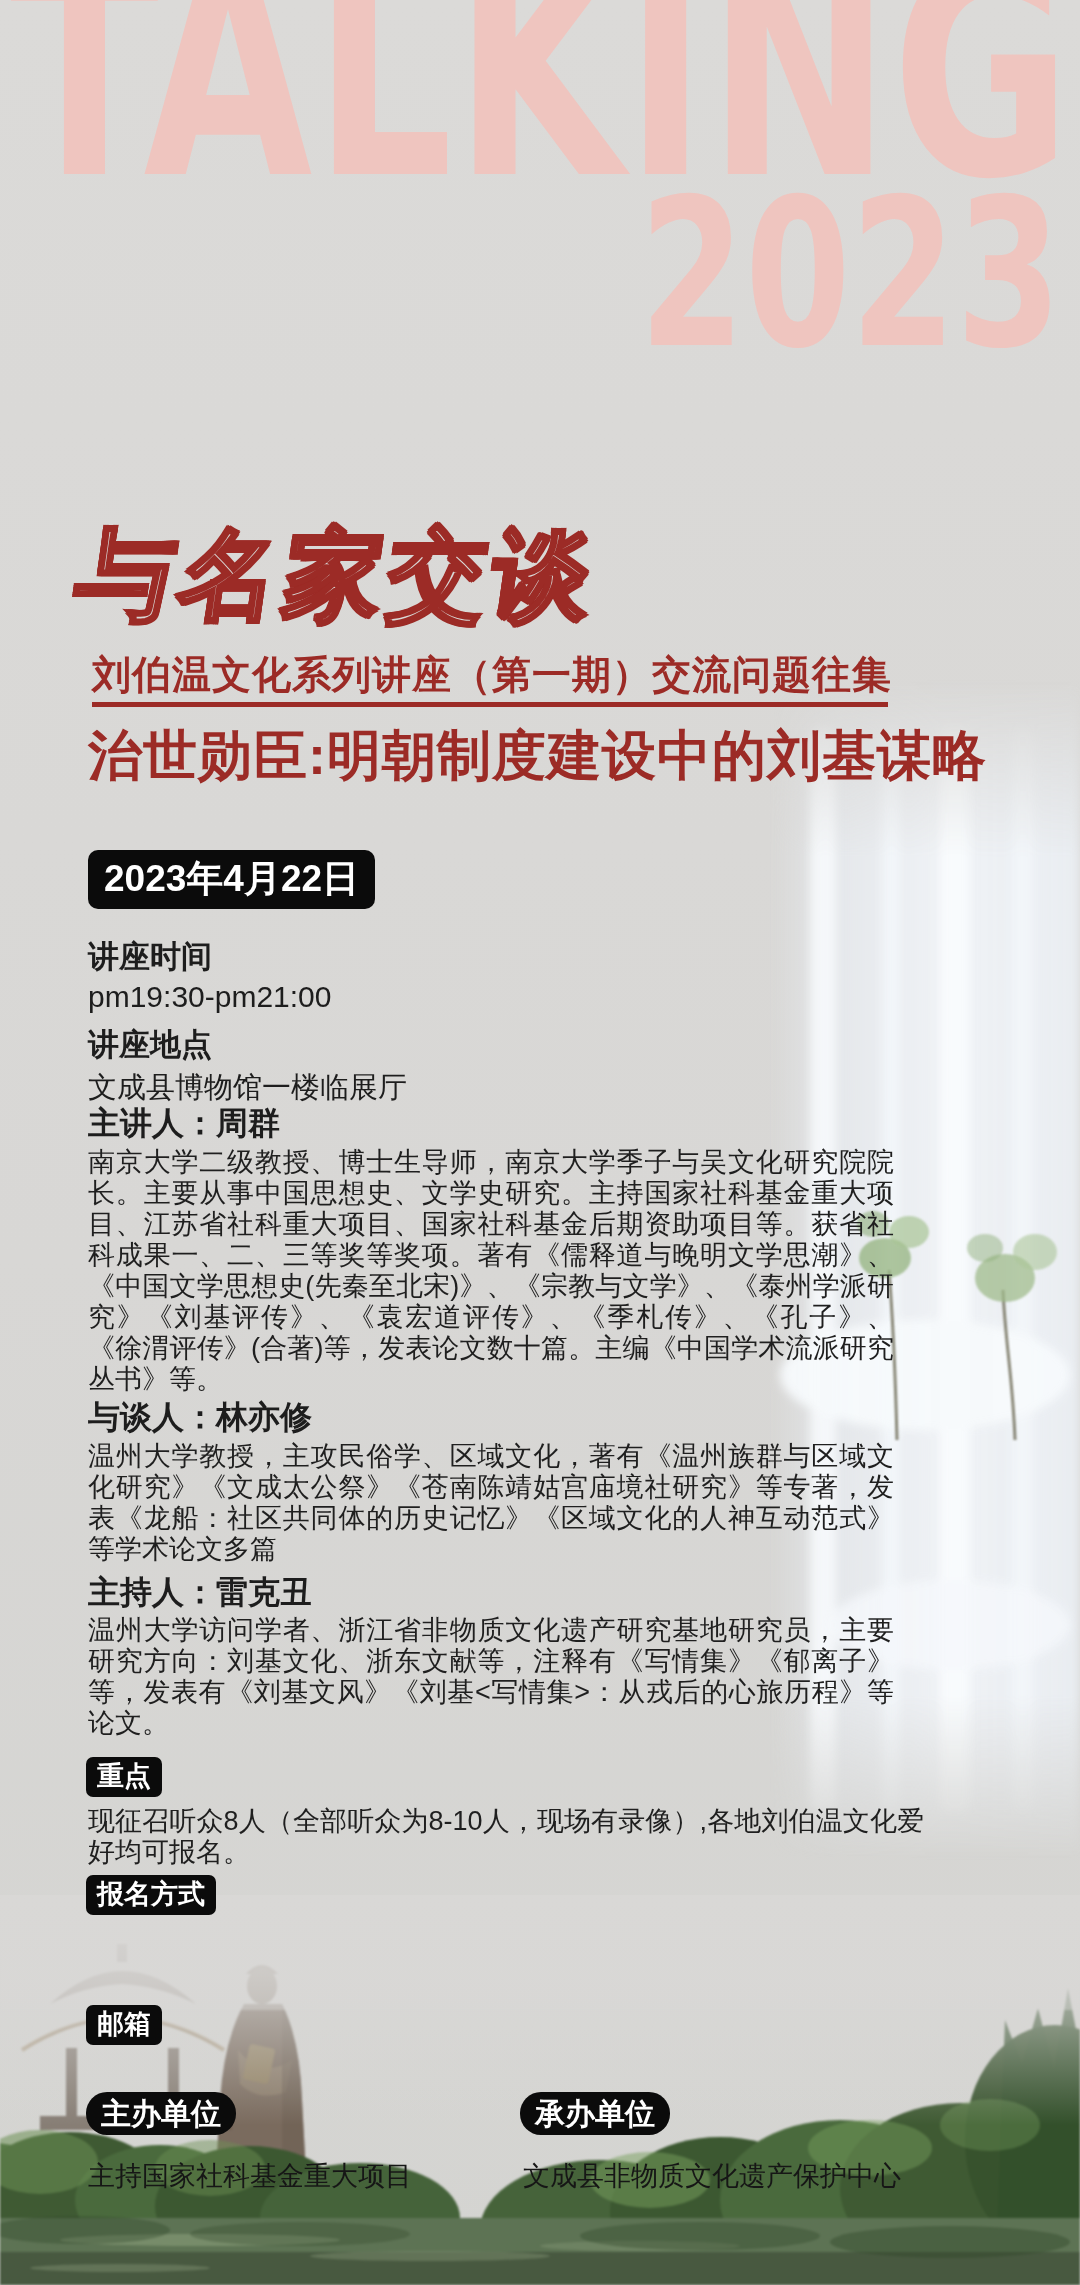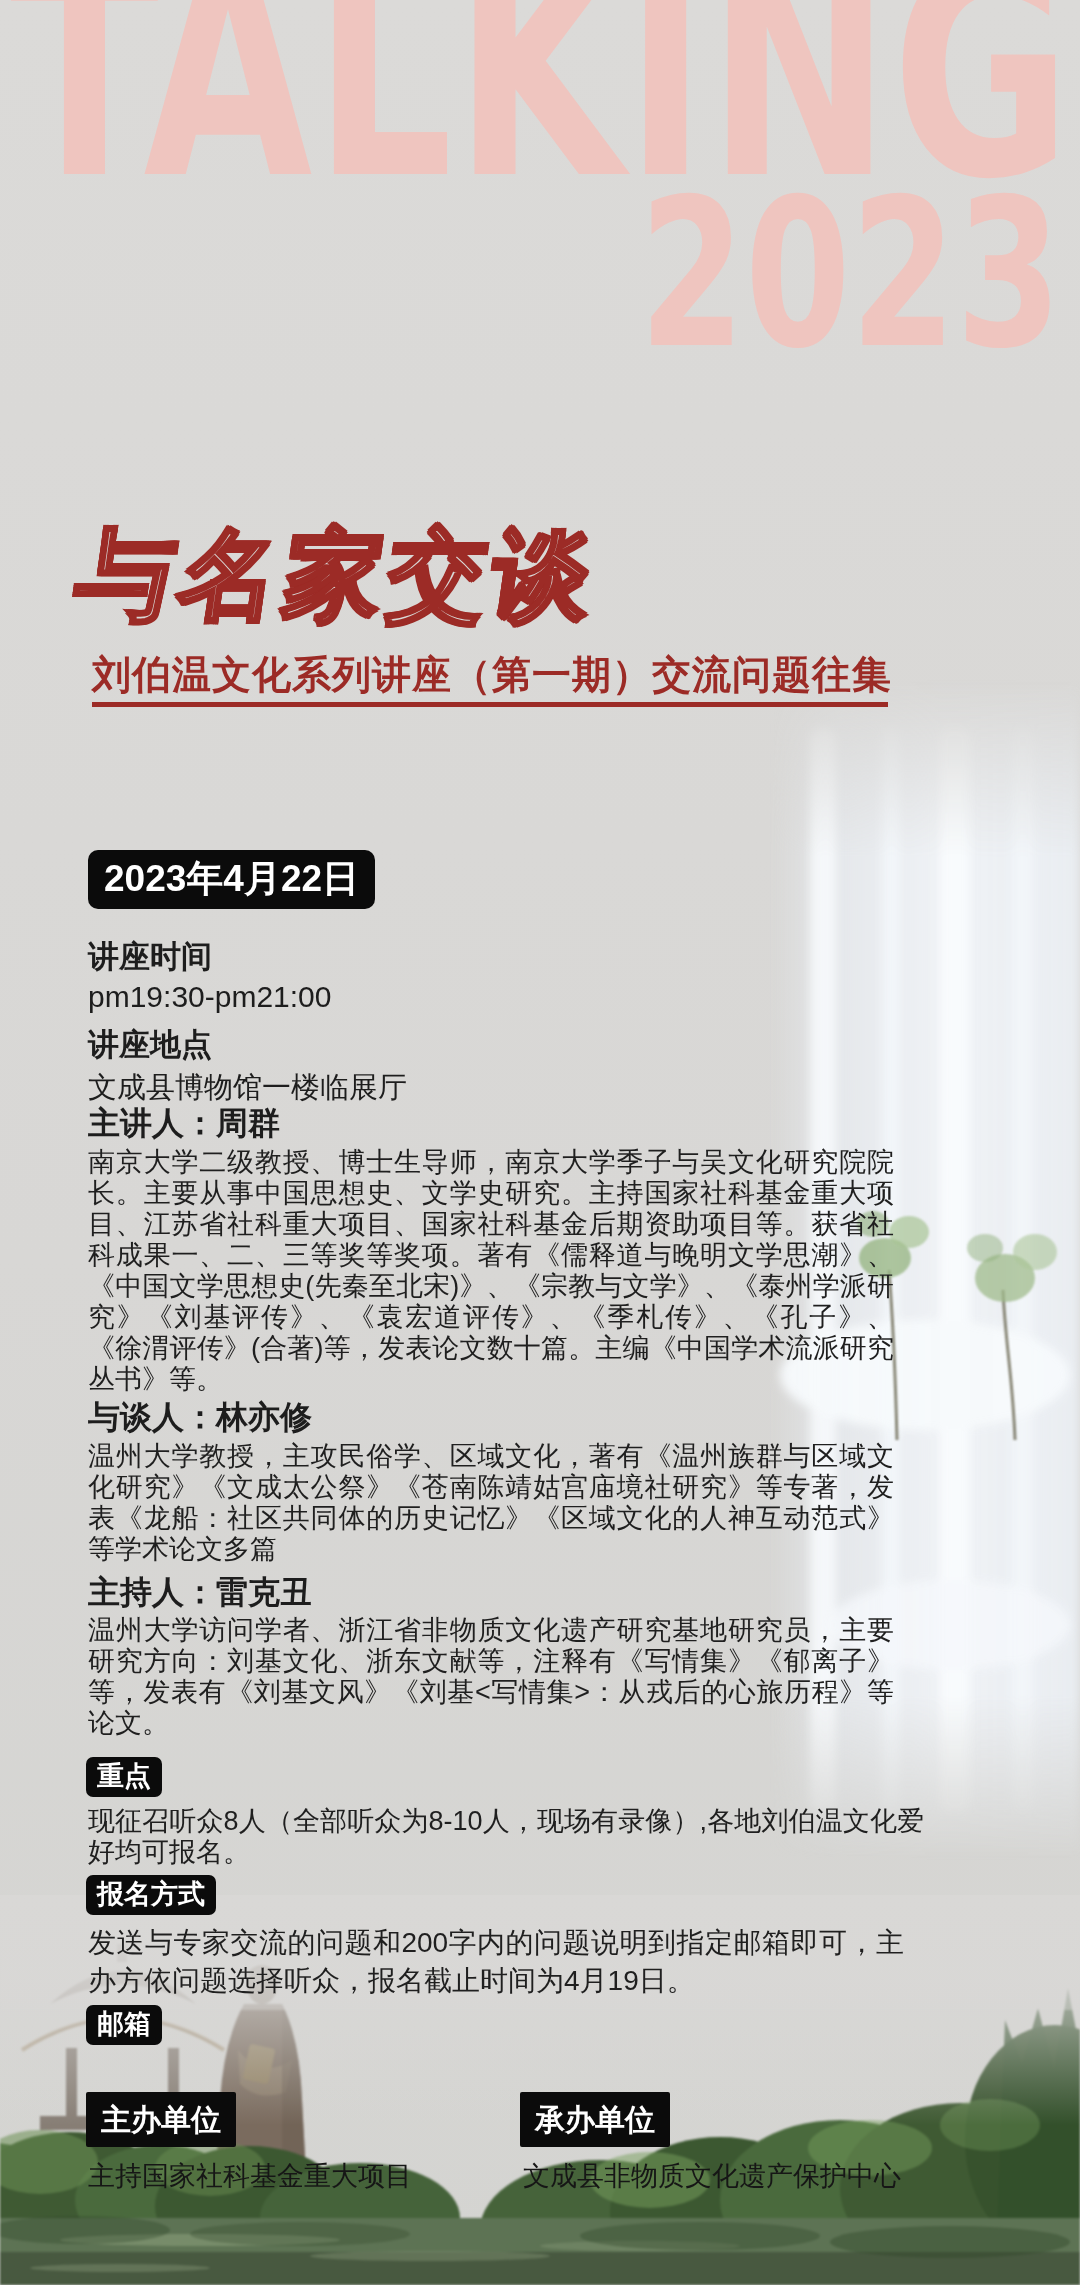--- a/index.html
+++ b/index.html
@@ -69,21 +69,21 @@
   .p2-bio{left:88px;top:1441px;}
   .p3-bio{left:88px;top:1615px;}
   .small-badge{font-size:27px;padding:5px 11px;border-radius:7px;}
   .b1{left:86px;top:1757px;text-align:center;}
   .b2{left:86px;top:1875px;}
   .b3{left:86px;top:2005px;}
   .sec-text{width:836px;font-size:27px;line-height:31px;text-align:justify;color:#1f1f1f;}
   .t1{left:88px;top:1806px;}
   .t2{left:88px;top:1924px;width:816px;line-height:38px;font-size:28px;}
   .email{left:88px;top:2046px;font-size:30px;white-space:nowrap;}
-  .org-badge{font-size:30px;padding:11px 15px;border-radius:2px;}
+  .org-badge{font-size:30px;padding:5px 15px;border-radius:21px;}
   .ob1{left:86px;top:2092px;}
   .ob2{left:520px;top:2092px;}
   .org-name{font-size:27px;font-weight:500;white-space:nowrap;color:#161616;}
   .on1{left:88px;top:2158px;}
   .on2{left:523px;top:2158px;}
 </style>
 </head>
 <body>
 
 <div class="poster">
@@ -165,20 +165,21 @@
   </svg>
 
   <div class="fog"></div>
 
   <div class="talking l1">TALKING</div>
   <div class="talking l2">2023</div>
 
   <h1 class="layer main-title">与名家交谈</h1>
   <div class="layer series">刘伯温文化系列讲座（第一期）交流问题往集</div>
   <div class="layer rule"></div>
+  <div class="layer lecture">治世勋臣:明朝制度建设中的刘基谋略</div>
 
   <div class="layer badge date-badge">2023年4月22日</div>
 
   <div class="layer h-label lbl-time">讲座时间</div>
   <div class="layer v-value val-time">pm19:30-pm21:00</div>
   <div class="layer h-label lbl-loc">讲座地点</div>
   <div class="layer v-value val-loc">文成县博物馆一楼临展厅</div>
 
   <div class="layer person-head p1-head">主讲人：周群</div>
   <div class="layer bio p1-bio">南京大学二级教授、博士生导师，南京大学季子与吴文化研究院院长。主要从事中国思想史、文学史研究。主持国家社科基金重大项目、江苏省社科重大项目、国家社科基金后期资助项目等。获省社科成果一、二、三等奖等奖项。著有《儒释道与晚明文学思潮》、《中国文学思想史(先秦至北宋)》、《宗教与文学》、《泰州学派研究》《刘基评传》、《袁宏道评传》、《季札传》、《孔子》、《徐渭评传》(合著)等，发表论文数十篇。主编《中国学术流派研究丛书》等。</div>
@@ -186,21 +187,20 @@
   <div class="layer person-head p2-head">与谈人：林亦修</div>
   <div class="layer bio p2-bio">温州大学教授，主攻民俗学、区域文化，著有《温州族群与区域文化研究》《文成太公祭》《苍南陈靖姑宫庙境社研究》等专著，发表《龙船：社区共同体的历史记忆》《区域文化的人神互动范式》等学术论文多篇</div>
 
   <div class="layer person-head p3-head">主持人：雷克丑</div>
   <div class="layer bio p3-bio">温州大学访问学者、浙江省非物质文化遗产研究基地研究员，主要研究方向：刘基文化、浙东文献等，注释有《写情集》《郁离子》等，发表有《刘基文风》《刘基&lt;写情集&gt;：从戎后的心旅历程》等论文。</div>
 
   <div class="layer badge small-badge b1">重点</div>
   <div class="layer sec-text t1">现征召听众8人（全部听众为8-10人，现场有录像）,各地刘伯温文化爱好均可报名。</div>
 
   <div class="layer badge small-badge b2">报名方式</div>
-  <div class="layer sec-text t2">发送与专家交流的问题和200字内的问题说明到指定邮箱即可，主办方依问题选择听众，报名截止时间为4月19日。</div>
 
   <div class="layer badge small-badge b3">邮箱</div>
 
   <div class="layer badge org-badge ob1">主办单位</div>
   <div class="layer badge org-badge ob2">承办单位</div>
   <div class="layer org-name on1">主持国家社科基金重大项目</div>
   <div class="layer org-name on2">文成县非物质文化遗产保护中心</div>
 
 </div>
 

